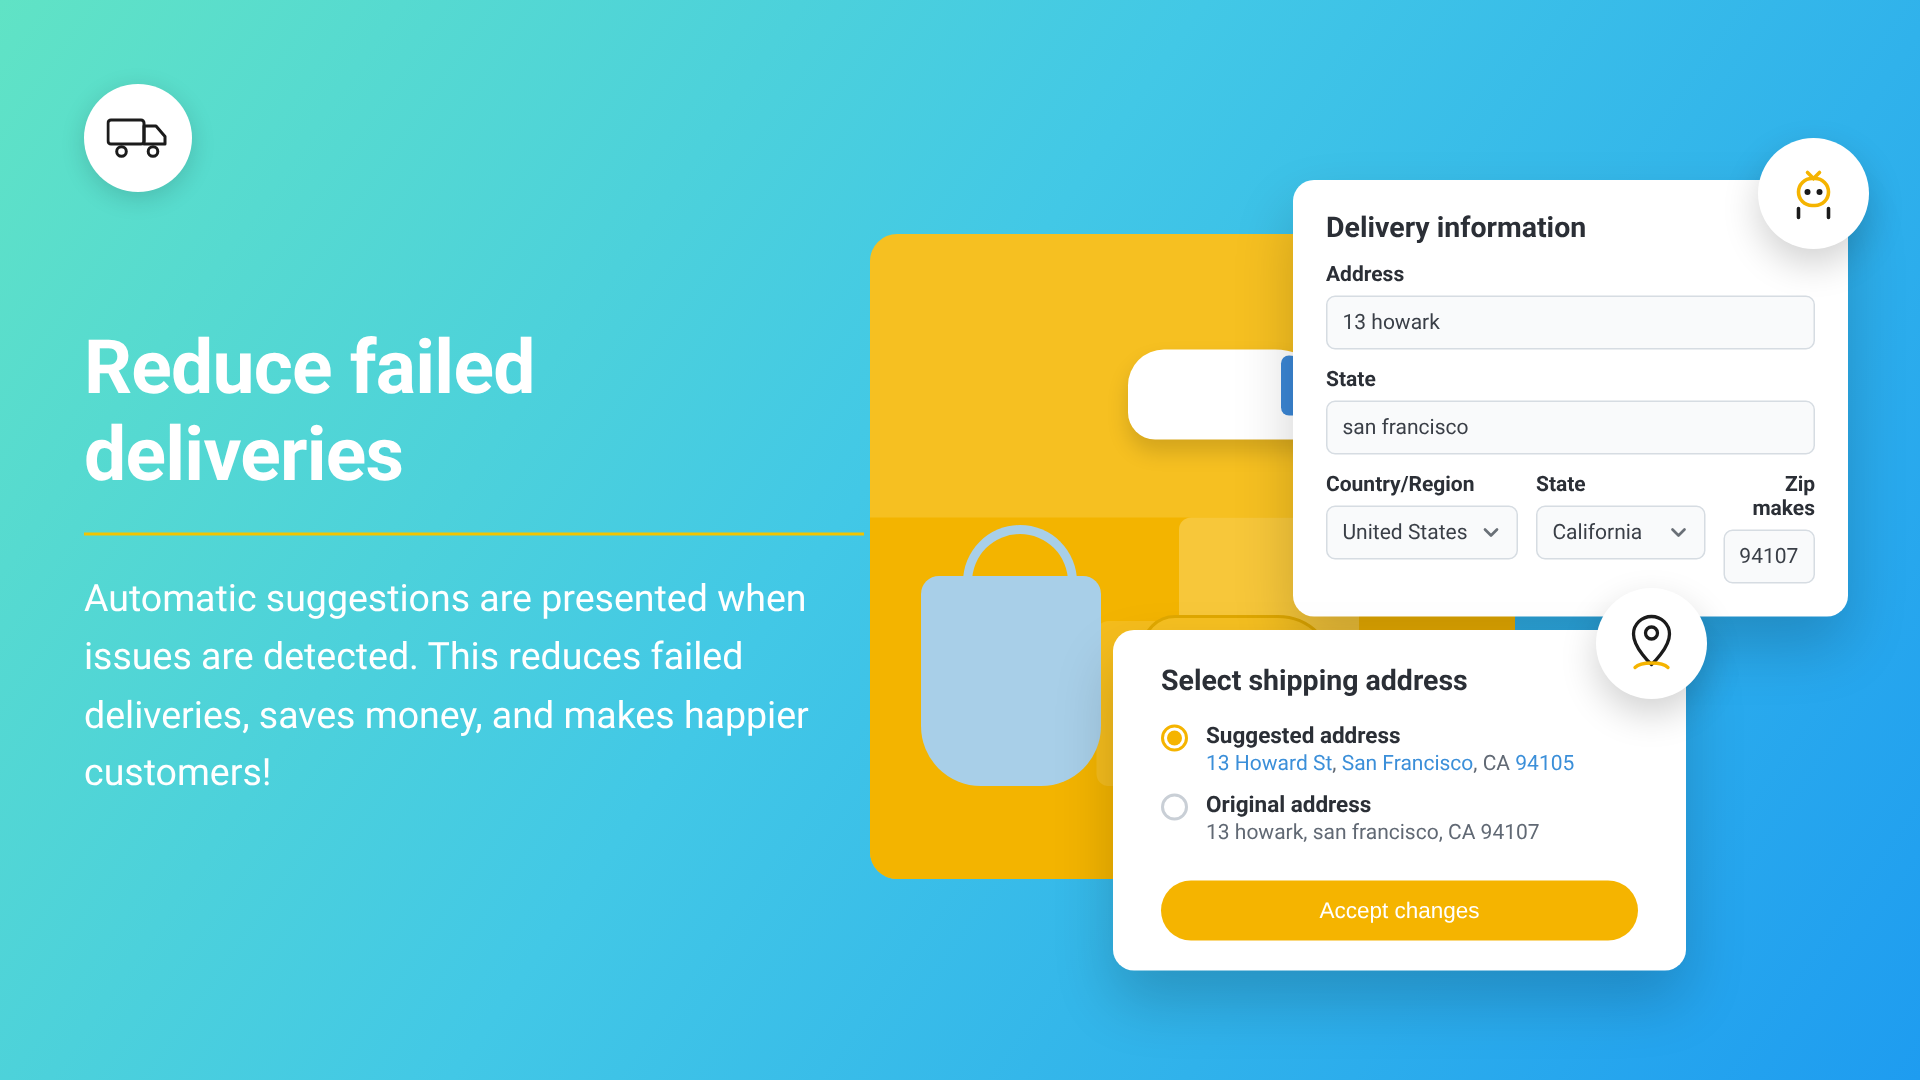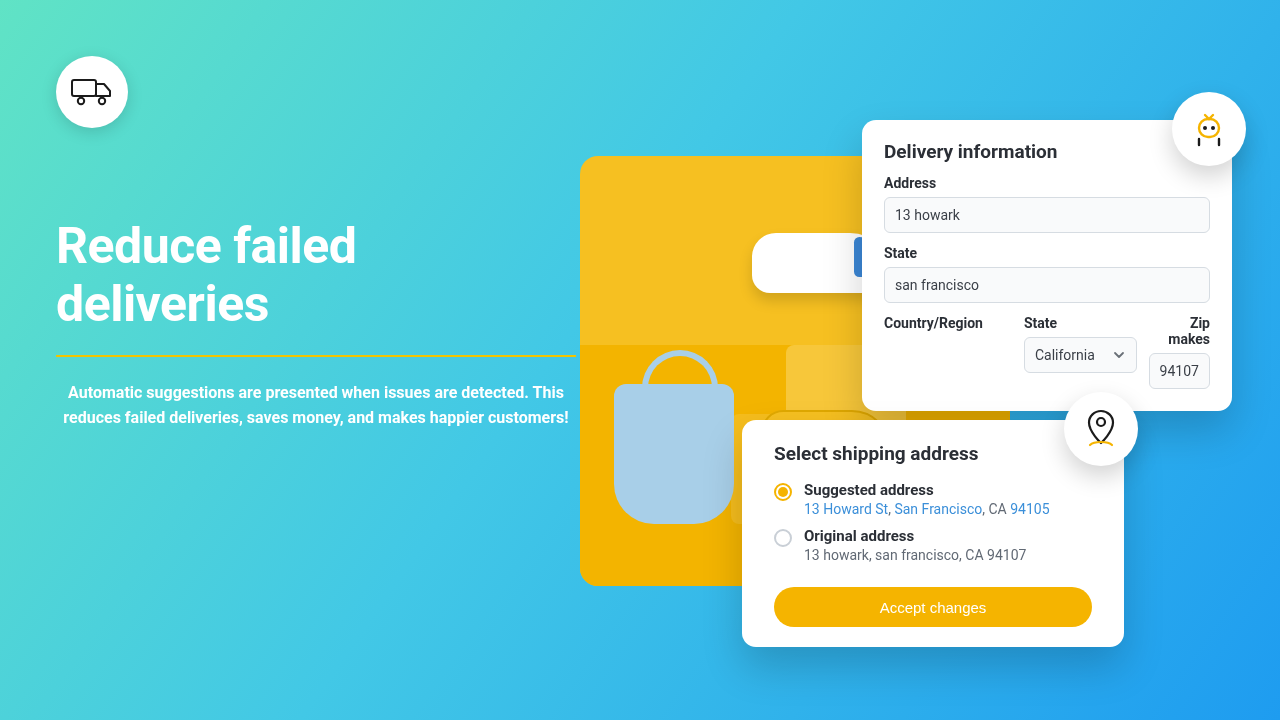--- a/index.html
+++ b/index.html
@@ -36,25 +36,24 @@
     letter-spacing: -0.5px;
   }
   .hero .rule {
     border: none;
     height: 2px;
     background: #f2c400;
     margin: 22px 0 24px;
     width: 520px;
   }
   .hero p {
-    font-size: 16px;
+    font-size: 25px;
     line-height: 1.55;
-    font-weight: 700;
+    font-weight: 400;
     max-width: 520px;
-    text-align: center;
   }
 
   
   .product {
     position: absolute;
     top: 156px; left: 580px;
     width: 430px; height: 430px;
     background: #f6c021;
     border-radius: 18px;
     overflow: hidden;
@@ -203,20 +202,28 @@
     <div class="field">
       <span class="label">State</span>
       <div class="input">
         <span>san francisco</span>
       </div>
     </div>
 
     <div class="row">
       <div class="col-country">
         <span class="label">Country/Region</span>
+        <div class="select">
+          <span>United States</span>
+          <span class="chev">
+            <svg width="14" height="14" viewBox="0 0 14 14">
+                <path d="M3 5l4 4 4-4" fill="none" stroke="#6a7077" stroke-width="1.8" stroke-linecap="round" stroke-linejoin="round"></path>
+              </svg>
+          </span>
+        </div>
       </div>
       <div class="col-state">
         <span class="label">State</span>
         <div class="select">
           <span>California</span>
           <span class="chev">
             <svg width="14" height="14" viewBox="0 0 14 14">
                 <path d="M3 5l4 4 4-4" fill="none" stroke="#6a7077" stroke-width="1.8" stroke-linecap="round" stroke-linejoin="round"></path>
               </svg>
           </span>

